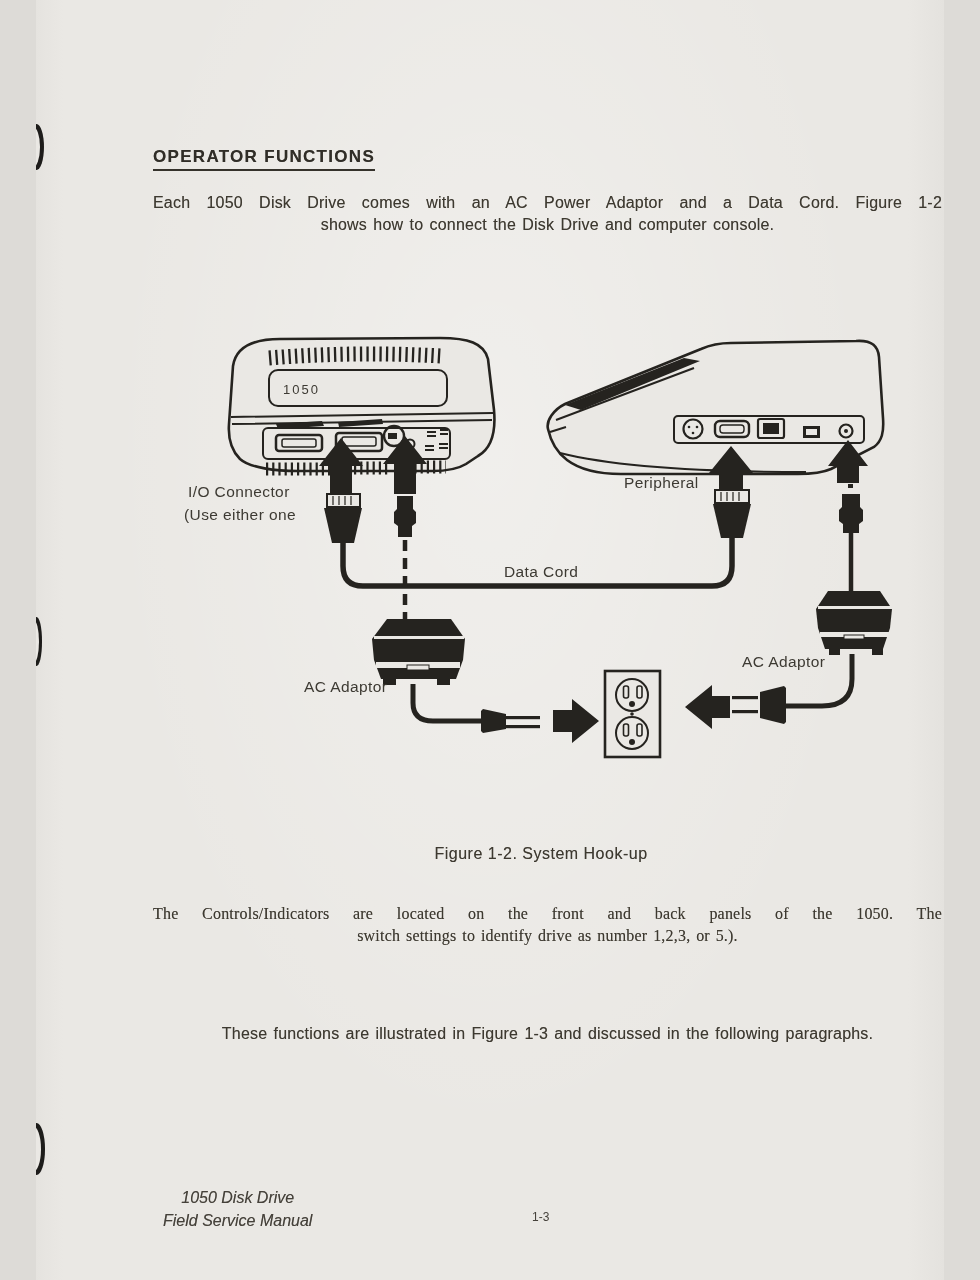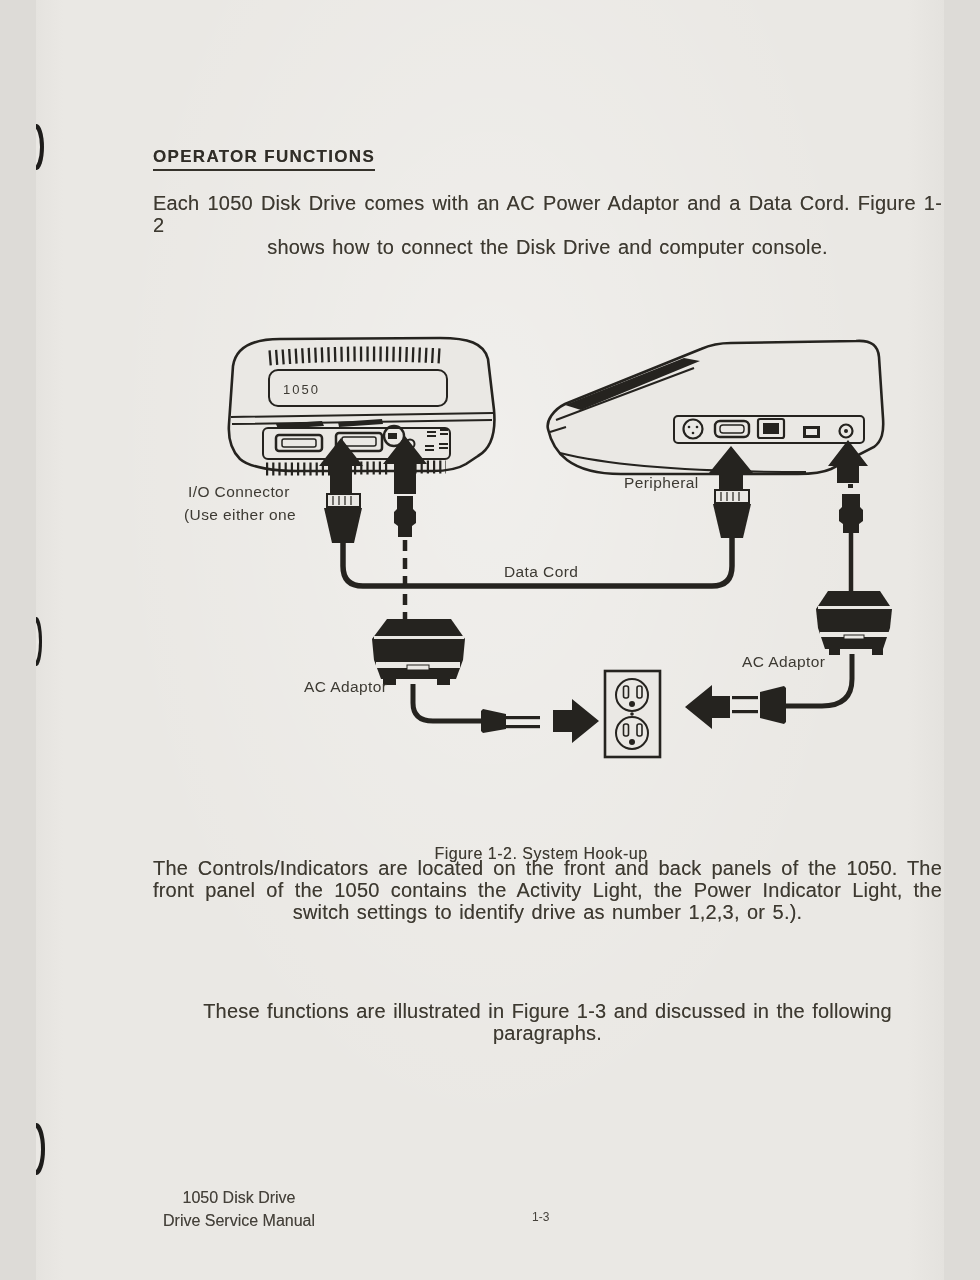--- a/index.html
+++ b/index.html
@@ -14,38 +14,39 @@
     overflow:hidden;
   }
   .heading {
     position:absolute; left:117px; top:147px;
     font-size:17px; font-weight:bold; letter-spacing:1.3px;
     color:#302d27; border-bottom:2px solid #35322b; padding-bottom:2px;
     text-shadow:0 0 0.4px rgba(48,45,39,0.55);
   }
   .tblock {
     position:absolute; left:117px; width:789px;
-    font-size:20px; line-height:22px; letter-spacing:0.2px; word-spacing:1.6px;
+    font-size:16px; line-height:22px; letter-spacing:0.2px; word-spacing:1.6px;
     color:#3d3930; text-shadow:0 0 0.4px rgba(61,57,48,0.5);
   }
   #intro   { top:192px; }
-  #body-text { top:857px; }
-  #closing { top:1000px; }
+  #body-text { top:903px;font-family:Liberation Serif, serif; }
+  #closing { top:1023px; }
   .jline { display:block; text-align:justify; text-align-last:justify; }
   .lline { display:block; text-align:center; }
   .caption {
     position:absolute; top:845px; left:0; width:1010px; text-align:center;
     font-size:16px; letter-spacing:0.5px; color:#3d3930;
     text-shadow:0 0 0.4px rgba(61,57,48,0.5);
   }
   .figure-wrap { position:absolute; left:0; top:330px; width:980px; height:440px; }
   .footer {
     position:absolute; left:127px; top:1186px;
     font-size:16px; line-height:23px; color:#45413a;
     text-shadow:0 0 0.5px rgba(69,65,58,0.5);
+    font-style:italic;
   }
   .pagenum { position:absolute; left:496px; top:1210px; font-size:12px; color:#45413a; }
   
   .crescent { position:absolute; left:0; overflow:hidden; filter:blur(0.5px); }
   .crescent::before {
     content:""; position:absolute; left:-55%; top:0; width:115%; height:100%;
     border-radius:50%; background:#1d1c1a;
   }
   .crescent::after {
     content:""; position:absolute; left:-78%; top:6%; width:108%; height:88%;
@@ -212,27 +213,26 @@
       <text class="fig" x="468" y="597">Data Cord</text>
       <text class="fig" x="268" y="712">AC Adaptor</text>
       <text class="fig" x="706" y="687">AC Adaptor</text>
     </svg>
   </div>
 
   <div class="caption">Figure 1-2. System Hook-up</div>
 
   <div class="tblock" id="body-text">
     <span class="jline">The Controls/Indicators are located on the front and back panels of the 1050.  The</span>
-    <span class="jline">front panel of the 1050 contains the Activity Light, the Power Indicator Light, the</span>
     <span class="lline">switch settings to identify drive as number 1,2,3, or 5.).</span>
   </div>
 
   <div class="tblock" id="closing">
     <span class="lline">These functions are illustrated in Figure 1-3 and discussed in the following paragraphs.</span>
   </div>
 
   <div class="footer">
     <span class="lline">1050 Disk Drive</span>
-    <span class="lline">Drive Service Manual</span>
+    <span class="lline">Field Service Manual</span>
   </div>
   <div class="pagenum">1-3</div>
 
 </div>
 
 </body></html>

